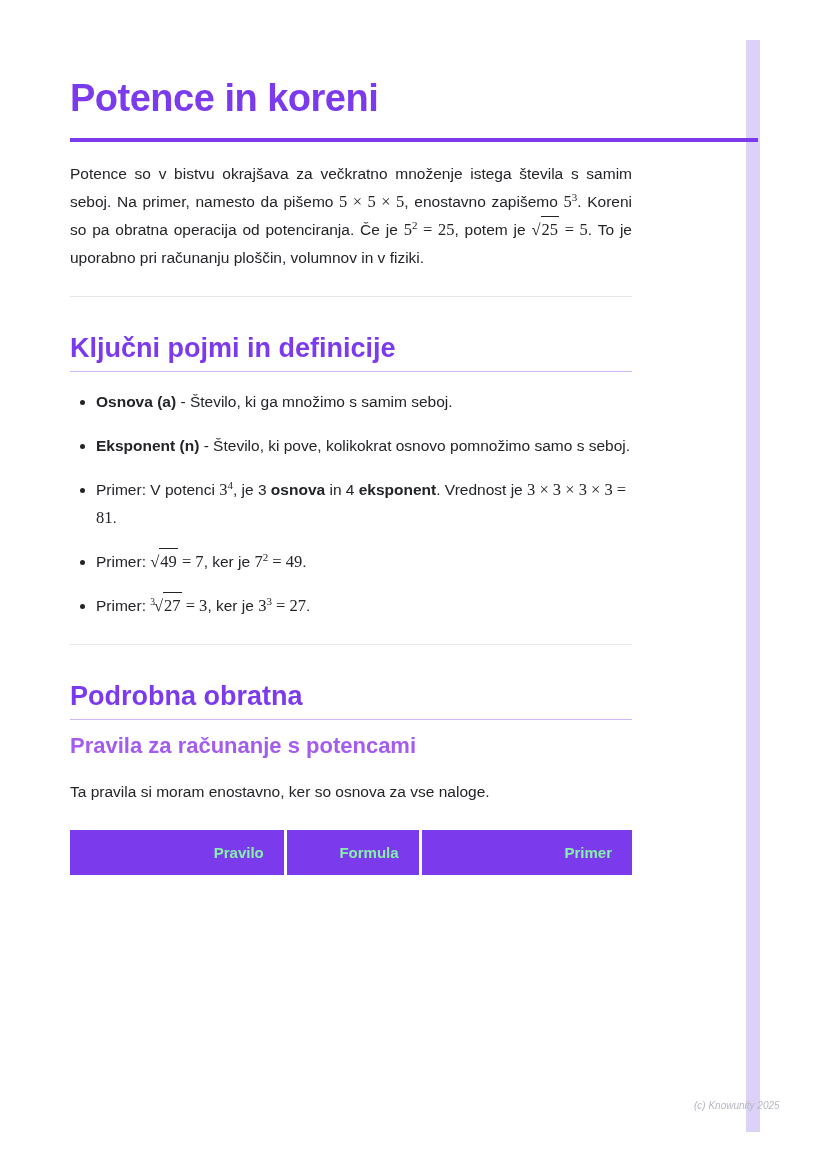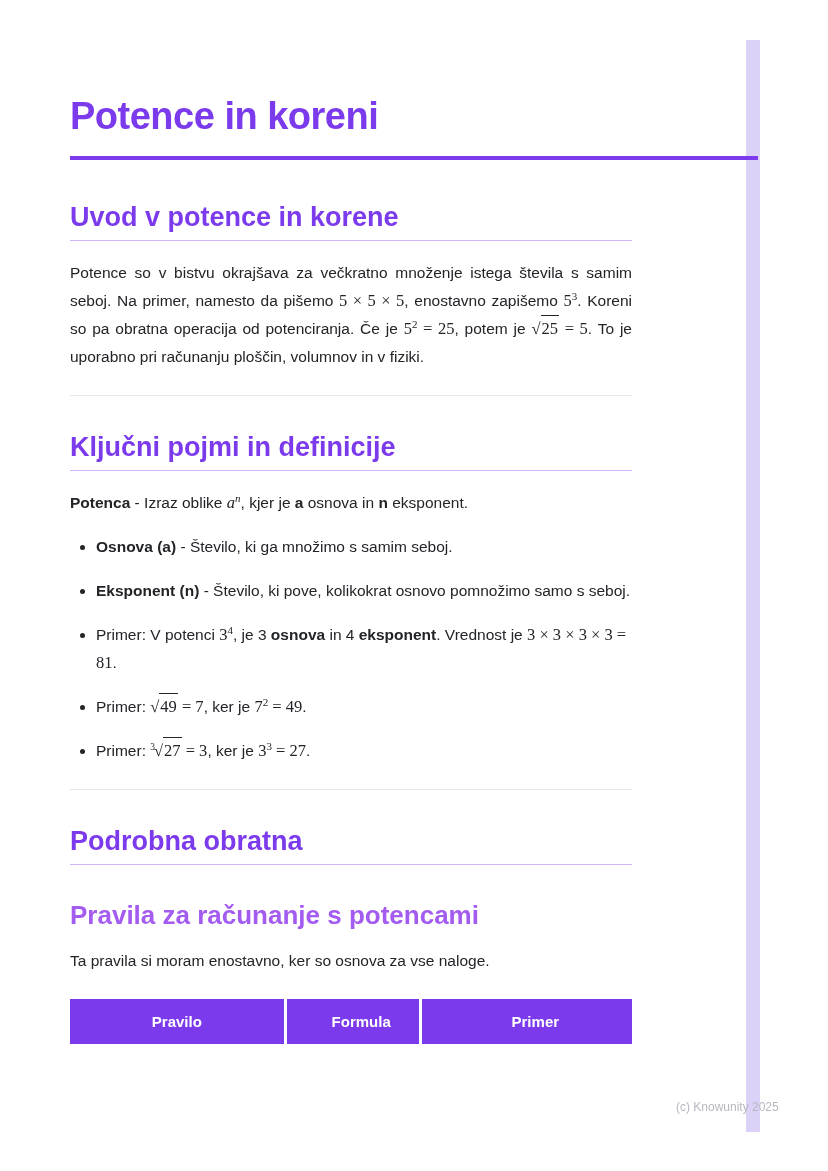--- a/index.html
+++ b/index.html
@@ -5,38 +5,39 @@
   html,body { margin:0; padding:0; background:#ffffff; }
   .page {
     position:relative; width:828px; height:1171px; background:#ffffff;
     overflow:hidden; font-family:"Liberation Sans", sans-serif; color:#222428;
   }
   .accent-strip {
     position:absolute; left:746px; top:40px; width:14px; height:1092px;
     background:#dcd2f7;
   }
   .footer {
-    position:absolute; top:1100px; left:676px; font-size:12px; color:#b7b7c2;
+    position:absolute; top:1100px; left:694px; font-size:10px; color:#b7b7c2;
     white-space:nowrap;
+    font-style:italic;
   }
-  .content { position:absolute; left:70px; top:18px; width:562px; }
+  .content { position:absolute; left:70px; top:0; width:562px; }
 
   h1 {
     margin:76px 0 0; font-size:38px; line-height:44px; font-weight:700;
     color:#7c3aed; letter-spacing:-0.5px;
   }
   .title-rule { width:688px; height:4px; background:#7c3aed; margin-top:18px; }
 
   h2 {
     margin:34px 0 0; font-size:27px; line-height:34px; font-weight:700;
     color:#7c3aed; padding-bottom:6px; border-bottom:1px solid #cdb6f9;
   }
   h2.first { margin-top:40px; }
   h3 {
-    margin:36px 0 0; font-size:26px; line-height:28px; font-weight:700;
+    margin:12px 0 0; font-size:22px; line-height:28px; font-weight:700;
     color:#a35bf0;
   }
 
   .body { margin:18px 0 0; font-size:15.5px; line-height:28px; }
   .just { text-align:justify; }
   .divider { border:none; border-top:1px solid #e5e7eb; margin:24px 0 0; width:100%; }
 
   ul { margin:14px 0 0; padding-left:26px; }
   li { margin:16px 0 10px; font-size:15.5px; line-height:28px; }
   li:last-child { margin-bottom:0; }
@@ -49,51 +50,49 @@
   .seg-i { font-style:italic; }
   .seg-s, .seg-si { font-size:11px; vertical-align:super; line-height:0; }
   .seg-si { font-style:italic; }
   .seg-root { white-space:nowrap; }
   .root-idx { font-size:9.5px; vertical-align:super; line-height:0; margin-right:-1px; }
   .radicand { border-top:1px solid #222428; padding:3px 1px; }
   .radicand:empty { display:inline-block; width:10px; height:13px; padding:0; }
 
   table.rules-table { margin-top:24px; border-collapse:collapse; width:562px; }
   .rules-table th {
-    background:#7c3aed; color:#ffffff; text-align:center; font-size:15px;
+    background:#7c3aed; color:#86efac; text-align:right; font-size:15px;
     font-weight:700; padding:14px 20px; font-family:"Liberation Sans", sans-serif;margin-left:44px;
   }
   .rules-table th + th { border-left:3px solid #ffffff;padding-left:37px; }
   .col-1 { width:38.3%; } .col-2 { width:24%; } .col-3 { width:37.7%; }
 </style>
 </head>
 <body>
 
 <div class="page">
 
   <div class="accent-strip"></div>
 
   <div class="footer">(c) Knowunity 2025</div>
 
   <main class="content">
 
     <h1>Potence in koreni</h1>
     <div class="title-rule"></div>
 
     <section>
-      <h2 class="first">Uvod v potence in korene</h2>
       <p class="body just"><span class="seg-t">Potence so v bistvu okrajšava za večkratno množenje istega števila s samim seboj. Na primer, namesto da pišemo </span><span class="seg-m">5 × 5 × 5</span><span class="seg-t">, enostavno zapišemo </span><span class="seg-m">5</span><span class="seg-s">3</span><span class="seg-t">. Koreni so pa obratna operacija od potenciranja. Če je </span><span class="seg-m">5</span><span class="seg-s">2</span><span class="seg-m"> = 25</span><span class="seg-t">, potem je </span><span class="seg-root"><span class="root-sym">√</span><span class="radicand">25</span></span><span class="seg-m"> = 5</span><span class="seg-t">. To je uporabno pri računanju ploščin, volumnov in v fiziki.</span></p>
     </section>
 
     <hr class="divider">
 
     <section>
       <h2>Ključni pojmi in definicije</h2>
 
-      <p class="body just"><span class="seg-b">Potenca</span><span class="seg-t"> - Izraz oblike </span><span class="seg-i">a</span><span class="seg-si">n</span><span class="seg-t">, kjer je </span><span class="seg-b">a</span><span class="seg-t"> osnova in </span><span class="seg-b">n</span><span class="seg-t"> eksponent.</span></p>
 
       <ul>
         <li><span class="seg-b">Osnova (a)</span><span class="seg-t"> - Število, ki ga množimo s samim seboj.</span></li>
         <li><span class="seg-b">Eksponent (n)</span><span class="seg-t"> - Število, ki pove, kolikokrat osnovo pomnožimo samo s seboj.</span></li>
         <li><span class="seg-t">Primer: V potenci </span><span class="seg-m">3</span><span class="seg-s">4</span><span class="seg-t">, je 3 </span><span class="seg-b">osnova</span><span class="seg-t"> in 4 </span><span class="seg-b">eksponent</span><span class="seg-t">. Vrednost je </span><span class="seg-m">3 × 3 × 3 × 3 = 81</span><span class="seg-t">.</span></li>
       </ul>
 
 
       <ul>
         <li><span class="seg-t">Primer: </span><span class="seg-root"><span class="root-sym">√</span><span class="radicand">49</span></span><span class="seg-m"> = 7</span><span class="seg-t">, ker je </span><span class="seg-m">7</span><span class="seg-s">2</span><span class="seg-m"> = 49</span><span class="seg-t">.</span></li>

